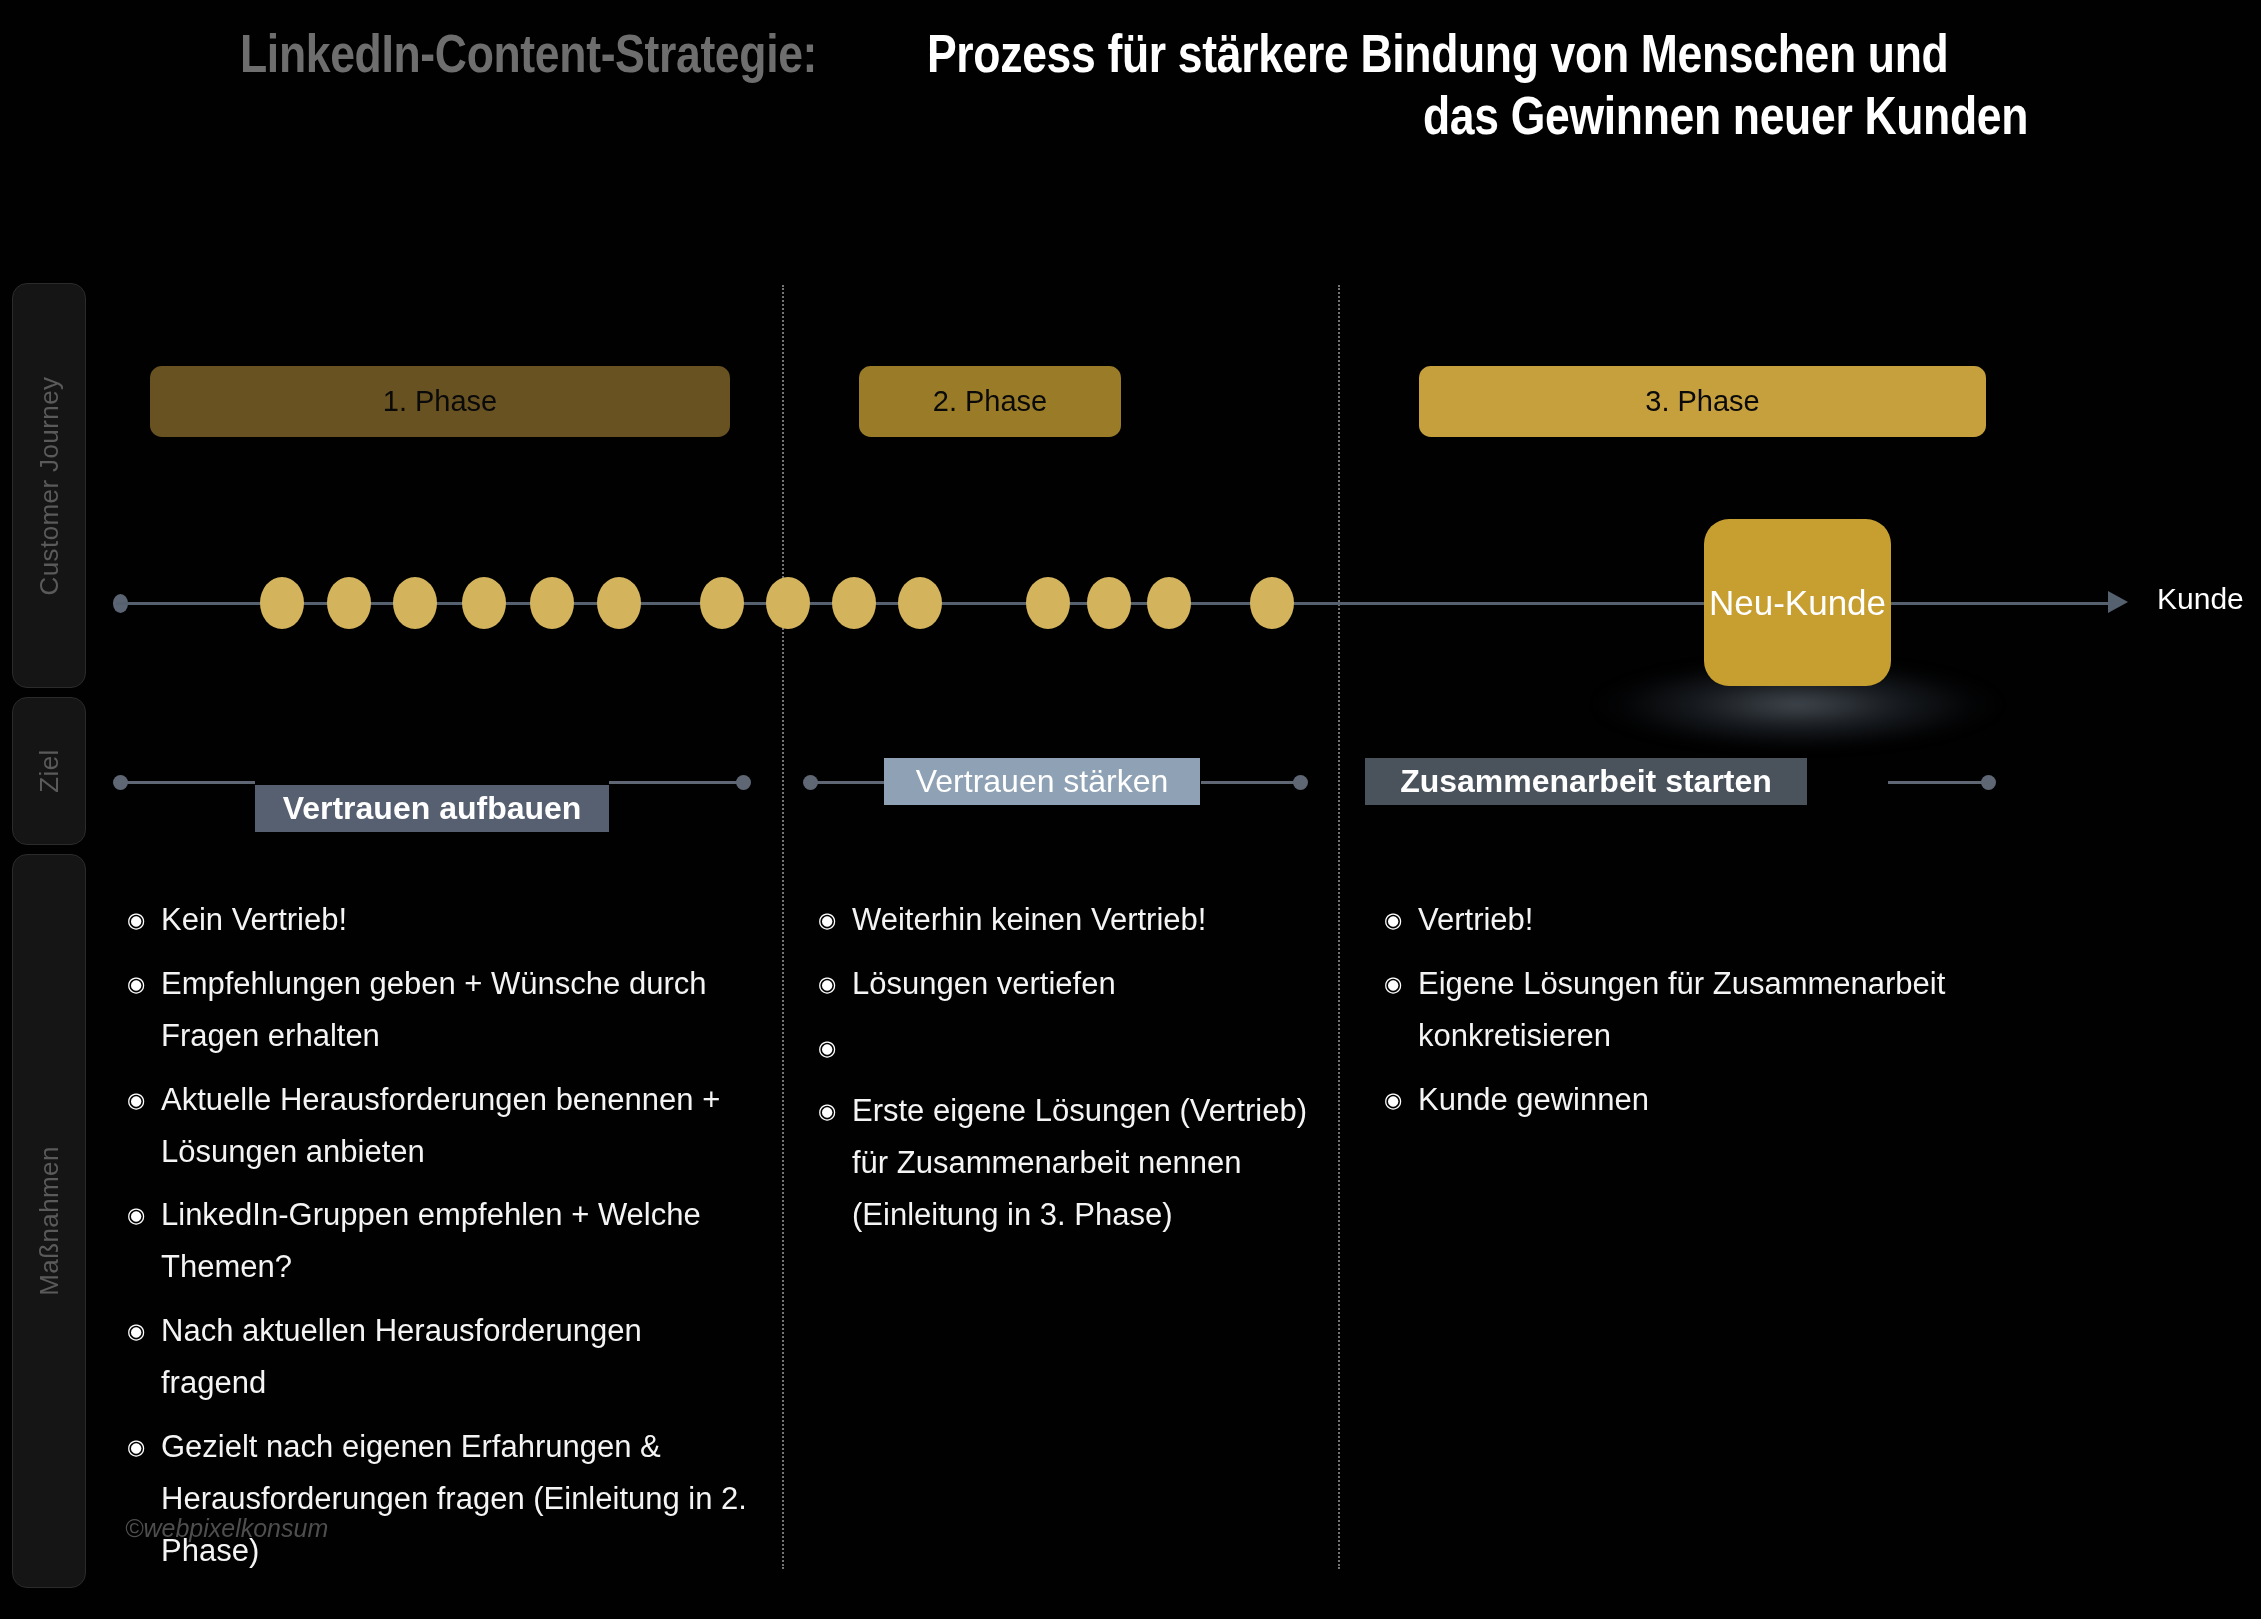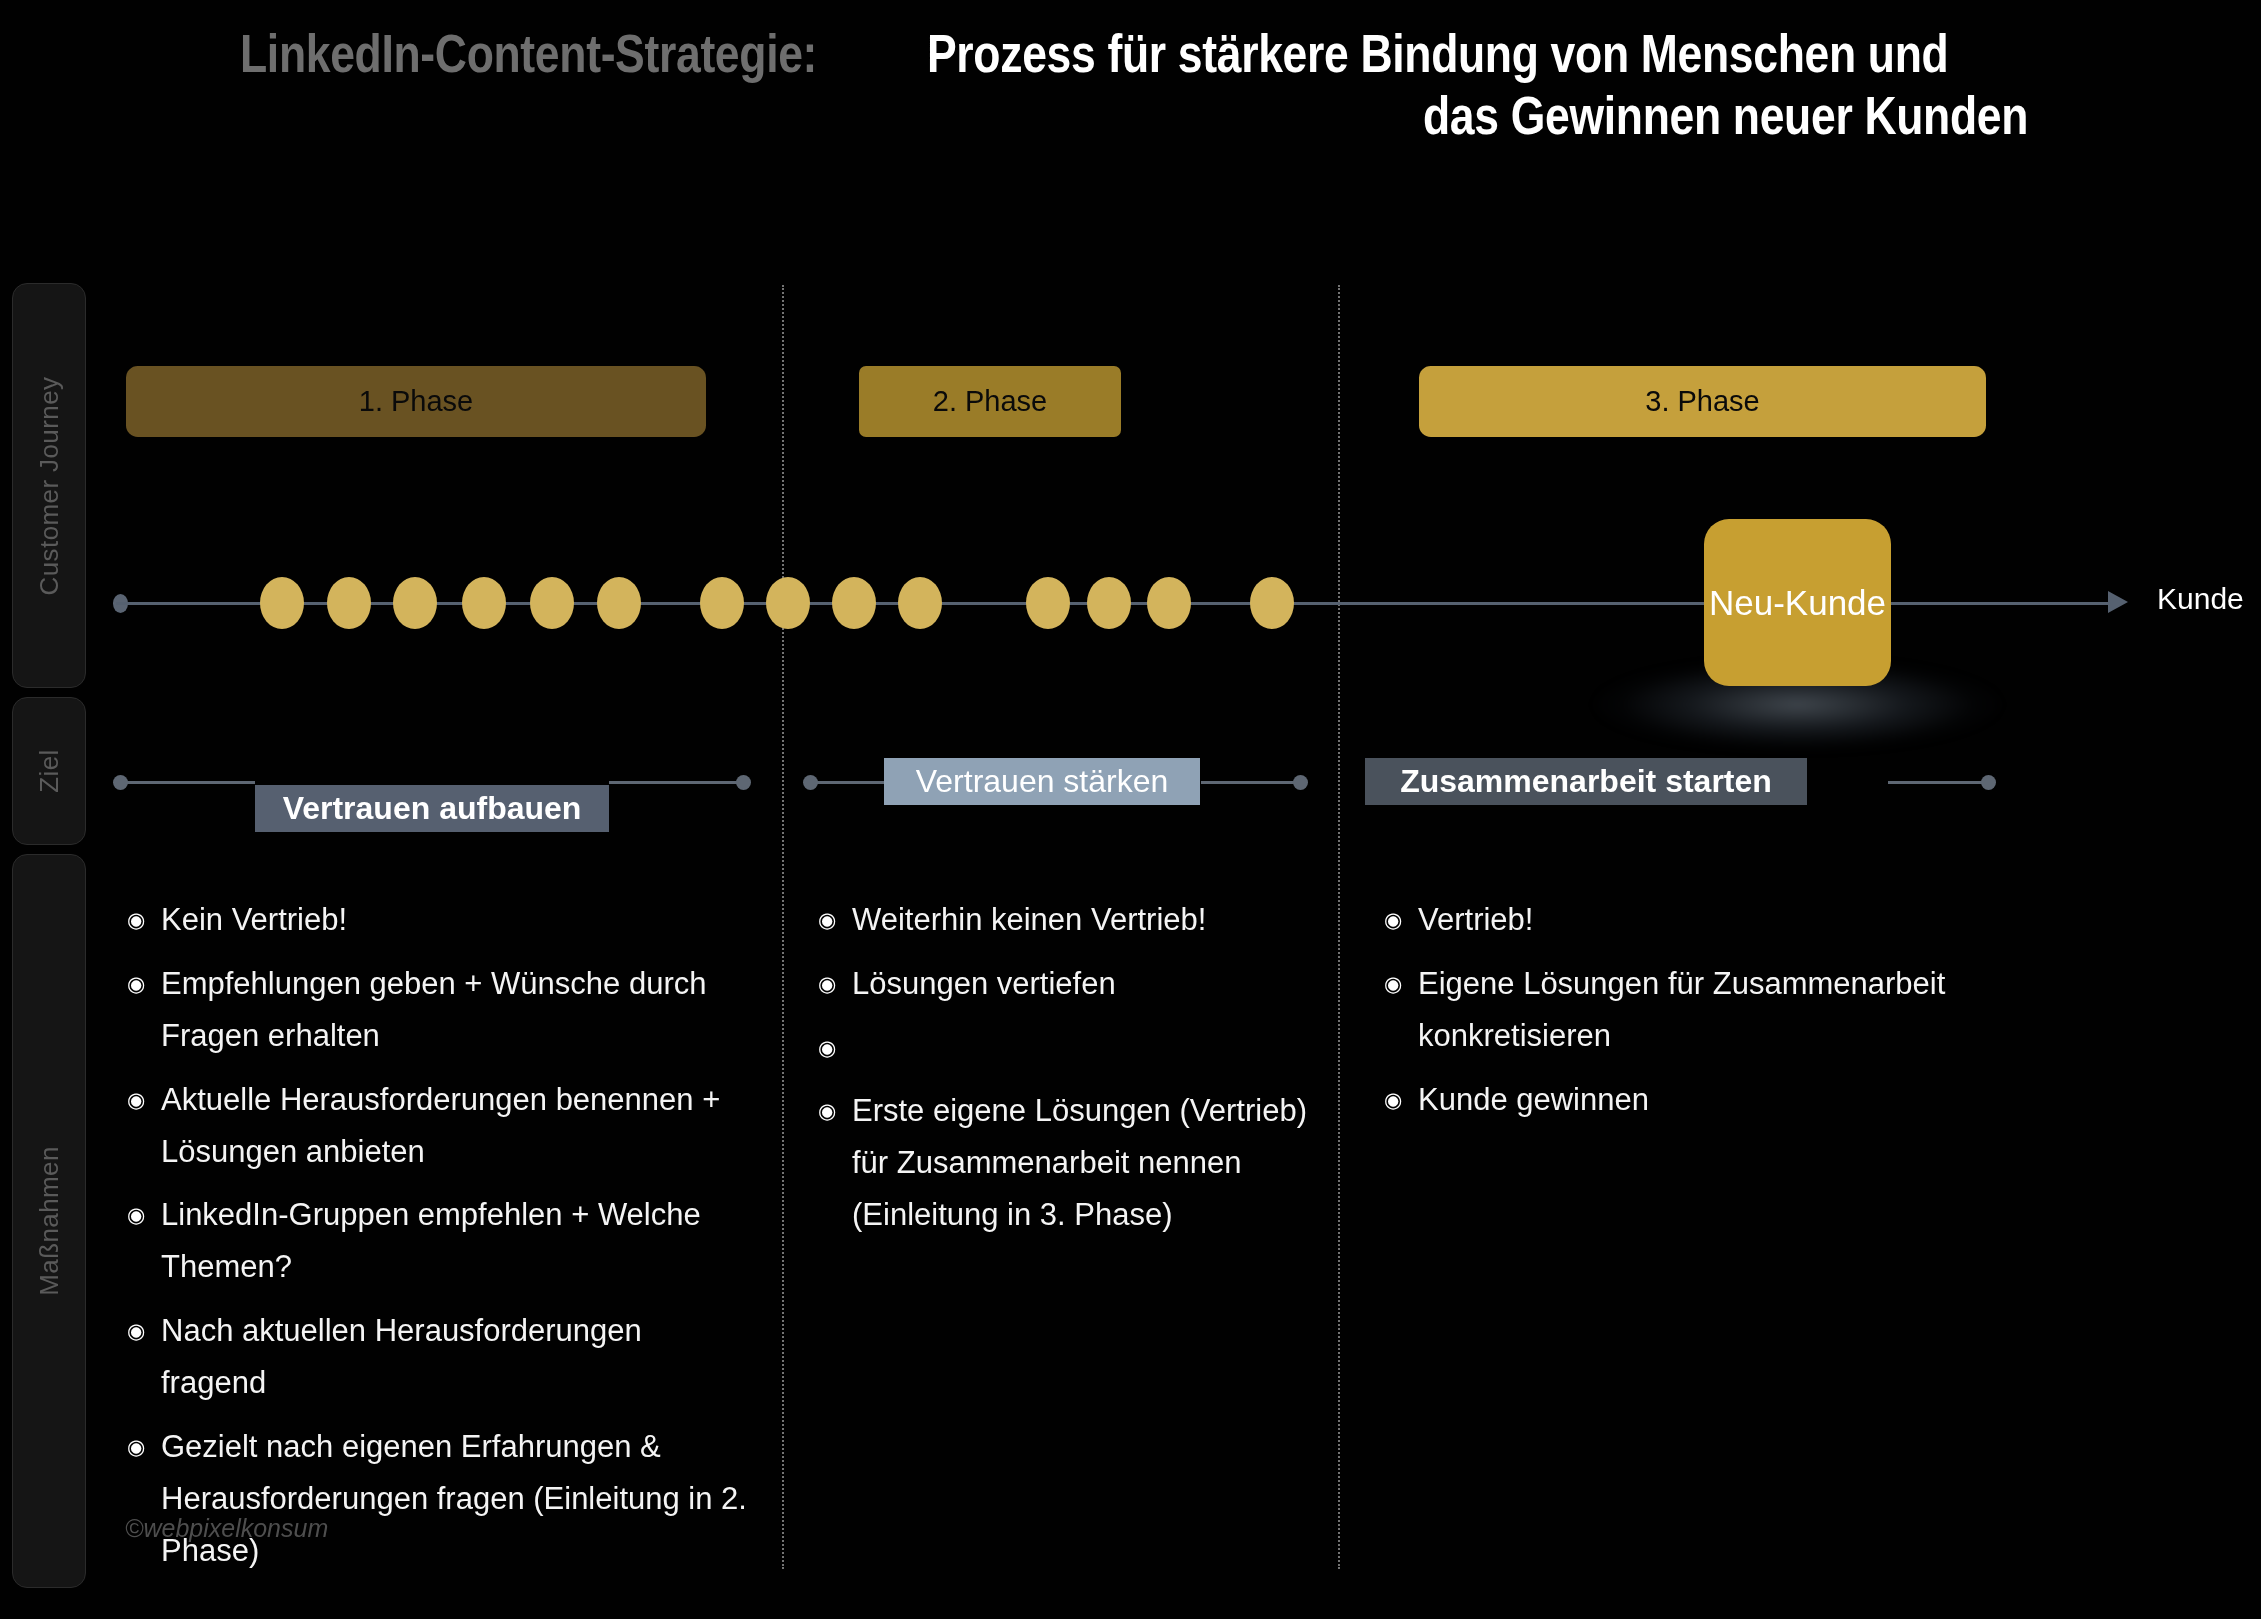--- a/index.html
+++ b/index.html
@@ -92,22 +92,22 @@
     height: 71px;
     border-radius: 11.8px;
     display: flex;
     align-items: center;
     justify-content: center;
     color: #0a0a0a;
     font-size: 29px;
     font-family: "Liberation Sans Narrow", "Liberation Sans", sans-serif;
     top: 366px;
   }
-  #phase-1 { left: 126px;  width: 580px; background: #695222; }
-  #phase-2 { left: 859px; width: 262px; background: #9a7c28; border-radius: 7px; }
+  #phase-1 { left: 150px;  width: 580px; background: #695222; }
+  #phase-2 { left: 859px; width: 262px; background: #9a7c28; }
   #phase-3 { left: 1419px; width: 567px; background: #c5a03c; }
 
   
   #timeline-axis {
     position: absolute;
     left: 116px;
     top: 602px;
     width: 2000px;
     height: 3.4px;
     background: #566170;

